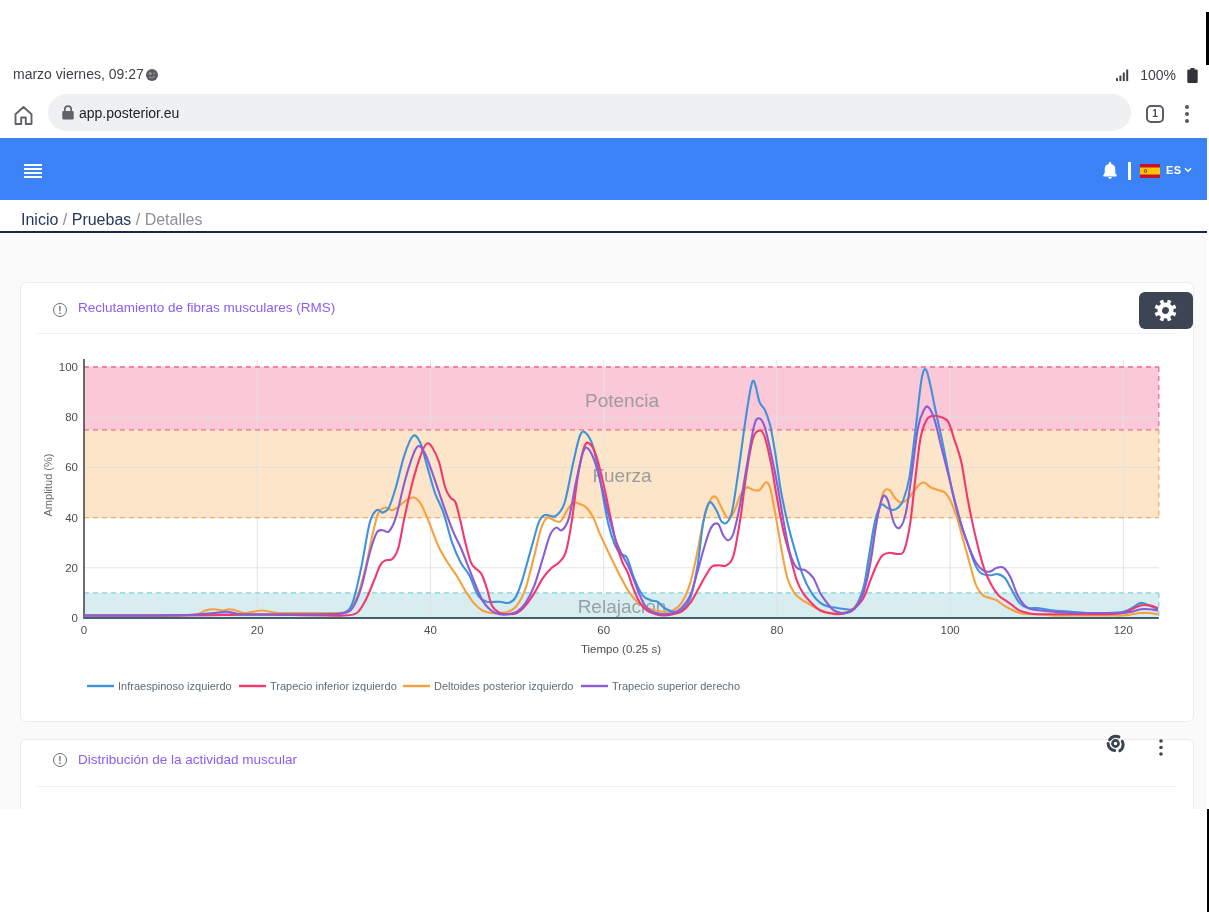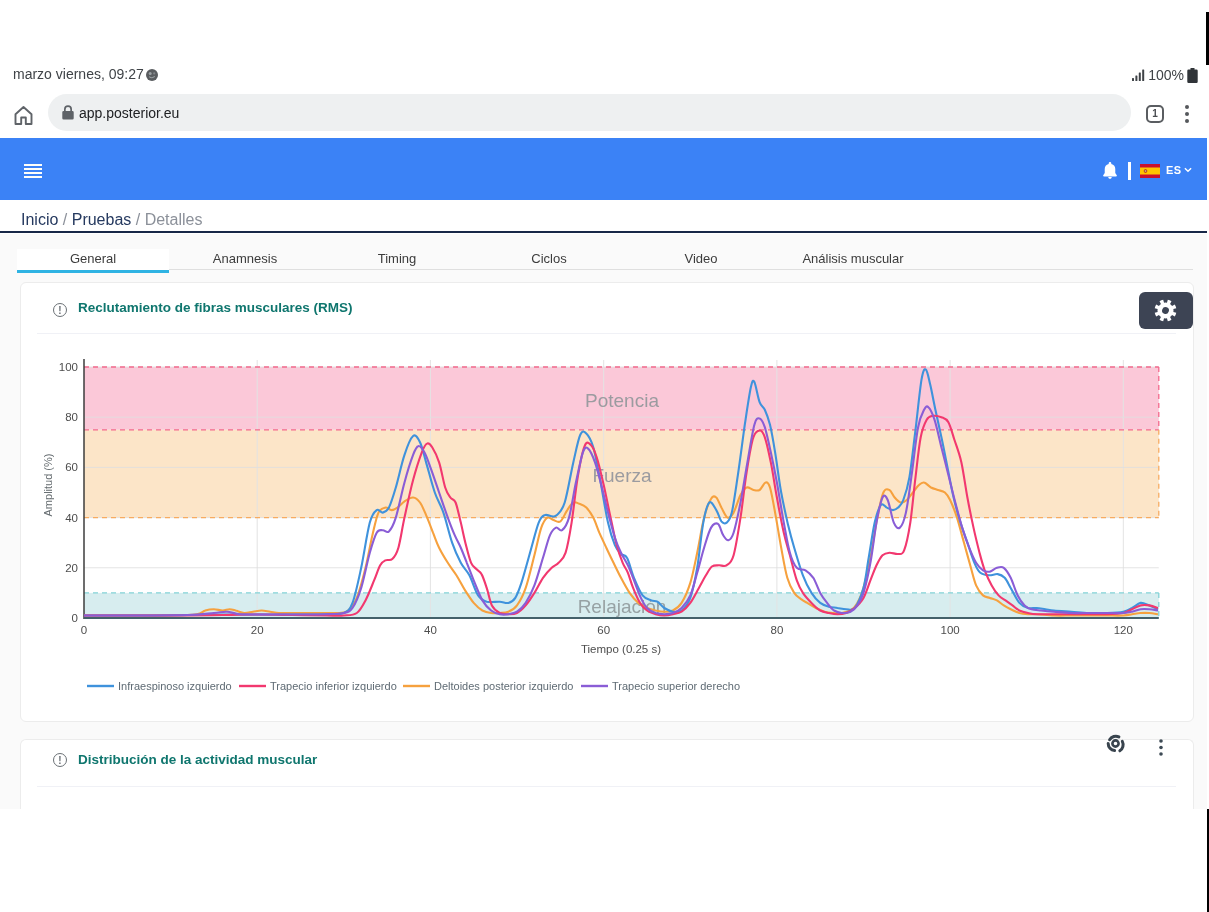--- a/index.html
+++ b/index.html
@@ -3,21 +3,21 @@
 <style>
 *{margin:0;padding:0;box-sizing:border-box}
 html,body{width:1209px;height:912px;background:#fff;font-family:"Liberation Sans",sans-serif;overflow:hidden}
 #canvas{position:absolute;left:0;top:12px;width:1209px;height:912px;background:#fff}
 .abs{position:absolute}
 
 #bk1{left:1206px;top:0;width:3px;height:53px;background:#000}
 #bk2{left:1207px;top:797px;width:2px;height:115px;background:#000}
 
 #status{left:13px;top:54px;width:1194px;height:18px;font-size:14px;color:#3f4347}
-#stat-right{right:11px;top:55px;height:16px;display:flex;align-items:center;gap:3px;color:#3f4347;font-size:14px}
+#stat-right{right:11px;top:55px;height:16px;display:flex;align-items:center;gap:11px;color:#3f4347;font-size:14px}
 
 #home{left:12px;top:91px}
 #pill{left:48px;top:82px;width:1083px;height:37px;border-radius:19px;background:#eef0f1;display:flex;align-items:center}
 #pill .txt{font-size:14px;color:#202124;margin-left:5px}
 #tabbox{left:1146px;top:93px;width:18px;height:18px;border:2px solid #5a5d61;border-radius:5px;color:#494c50;font-size:10px;font-weight:bold;text-align:center;line-height:14px}
 #menu3{left:1185px;top:93px;width:4px;height:18px}
 .dot3{position:absolute;left:0;width:4px;height:4px;border-radius:50%;background:#55585c}
 
 #navbar{left:0;top:126px;width:1207px;height:62px;background:#3b82f6}
 #burger{left:24px;top:25.5px;width:18px;height:16px}
@@ -33,21 +33,21 @@
 
 #tabs{position:absolute;left:17px;top:15px;width:1176px;height:21px;border-bottom:1px solid #dfdfdf}
 .tab{position:absolute;top:0;width:152px;height:21px;text-align:center;font-size:13px;color:#3c3c3c;line-height:19px}
 .tab.active{background:#fff;border-bottom:3px solid #2fb3e3;height:24px}
 
 .card{position:absolute;left:20px;width:1174px;background:#fff;border:1px solid #ececec;border-radius:6px}
 #card1{top:48px;height:440px}
 #card2{top:505px;height:75px;border-bottom:none;border-bottom-left-radius:0;border-bottom-right-radius:0}
 .cardhead{position:absolute;left:0;top:0;width:100%;height:50px}
 .info{position:absolute;left:32px;top:20px;width:14px;height:14px;border:1.5px solid #6a7075;border-radius:50%;color:#6a7075;font-size:10px;text-align:center;line-height:13px;font-weight:bold}
-.ctitle{position:absolute;left:57px;top:17px;font-size:13.5px;color:#0f766e;font-weight:700;letter-spacing:0px}
+.ctitle{position:absolute;left:57px;top:17px;font-size:13.5px;color:#8b5cf6;font-weight:400;letter-spacing:0px}
 .cdivider{position:absolute;left:16px;right:17px;height:1px;background:#f0f1f6}
 #gearbtn{position:absolute;right:0;top:9px;width:54px;height:37px;background:#3d4454;border-radius:6px}
 #c2icons{position:fixed;left:0;top:0;width:0;height:0}
 #card2 .info{top:13px}
 #card2 .ctitle{top:12px}
 </style></head>
 <body>
 <div id="canvas">
   <div class="abs" id="bk1"></div>
     <div class="abs" id="bk2"></div>
@@ -109,28 +109,20 @@
       <span class="ni" style="left:1166px;top:26px;color:#fff;font-size:11px;font-weight:bold;letter-spacing:0.5px">ES</span>
       <svg class="ni" style="left:1184px;top:29px" width="8" height="6" viewBox="0 0 9 6">
           <path d="M1 1l3.5 3.5L8 1" stroke="#fff" stroke-width="1.6" fill="none"></path>
         </svg>
     </div>
   </div>
   <div class="abs" id="crumbs">
       <span class="in"><a>Inicio</a> / <a>Pruebas</a> / Detalles</span>
     </div>
   <div class="abs" id="page">
-    <div id="tabs">
-      <div class="tab active" style="left:0">General</div>
-      <div class="tab" style="left:152px">Anamnesis</div>
-      <div class="tab" style="left:304px">Timing</div>
-      <div class="tab" style="left:456px">Ciclos</div>
-      <div class="tab" style="left:608px">Video</div>
-      <div class="tab" style="left:760px">Análisis muscular</div>
-    </div>
     <div class="card" id="card1">
       <div class="cardhead">
         <div class="info">!</div>
         <div class="ctitle">Reclutamiento de fibras musculares (RMS)</div>
         <div id="gearbtn">
             <svg style="position:absolute;left:15px;top:7px" width="23" height="23" viewBox="0 0 23 23">
               <path fill="#fff" fill-rule="evenodd" d="M22.32 9.52A11.00 11.00 0 0 1 22.32 13.48L19.32 13.18A8.00 8.00 0 0 1 18.22 15.84L20.55 17.75A11.00 11.00 0 0 1 17.75 20.55L15.84 18.22A8.00 8.00 0 0 1 13.18 19.32L13.48 22.32A11.00 11.00 0 0 1 9.52 22.32L9.82 19.32A8.00 8.00 0 0 1 7.16 18.22L5.25 20.55A11.00 11.00 0 0 1 2.45 17.75L4.78 15.84A8.00 8.00 0 0 1 3.68 13.18L0.68 13.48A11.00 11.00 0 0 1 0.68 9.52L3.68 9.82A8.00 8.00 0 0 1 4.78 7.16L2.45 5.25A11.00 11.00 0 0 1 5.25 2.45L7.16 4.78A8.00 8.00 0 0 1 9.82 3.68L9.52 0.68A11.00 11.00 0 0 1 13.48 0.68L13.18 3.68A8.00 8.00 0 0 1 15.84 4.78L17.75 2.45A11.00 11.00 0 0 1 20.55 5.25L18.22 7.16A8.00 8.00 0 0 1 19.32 9.82ZM14.90 11.50A3.4 3.4 0 1 0 8.10 11.50A3.4 3.4 0 1 0 14.90 11.50Z" transform="rotate(22.5 11.5 11.5)"></path>
             </svg>
           </div>
       </div>

